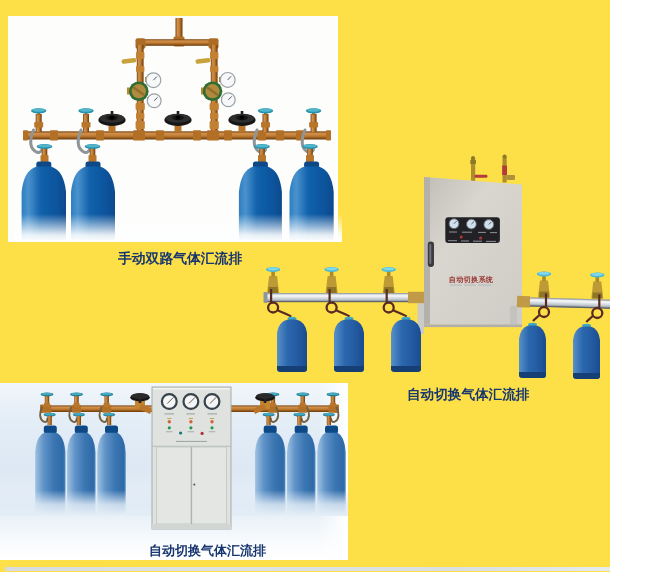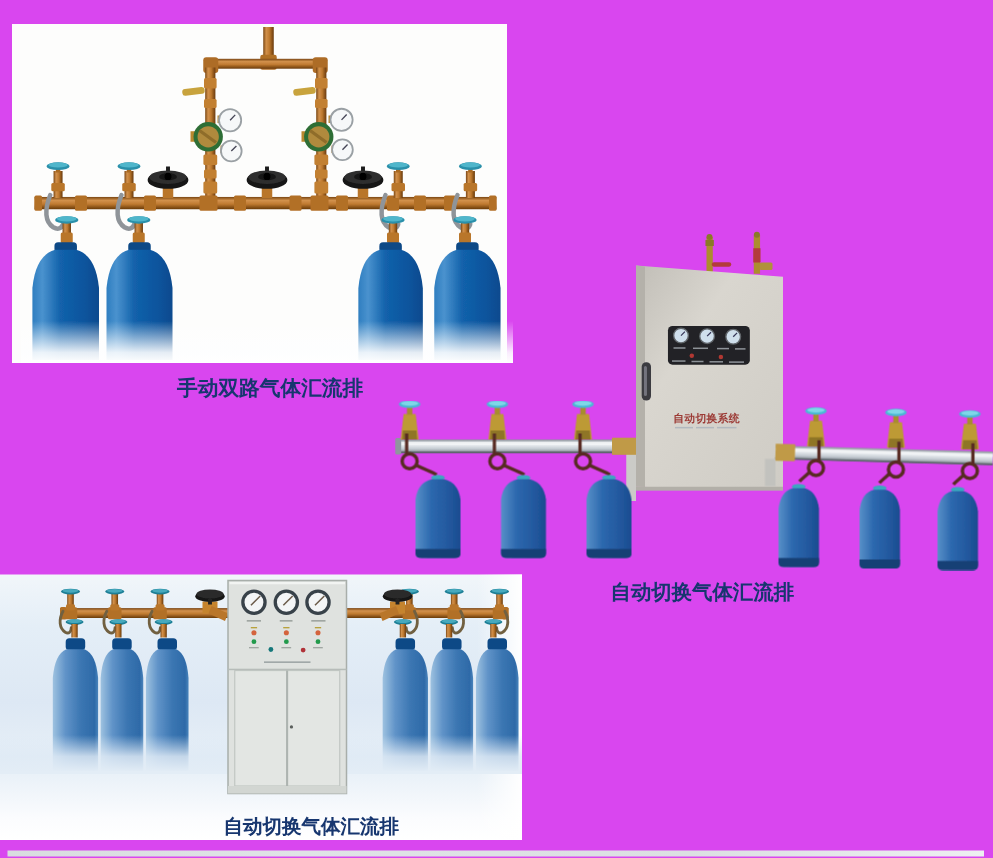--- a/index.html
+++ b/index.html
@@ -1,16 +1,16 @@
 <!DOCTYPE html>
 <html><head>
 <meta charset="utf-8">
 <style>
 html,body{margin:0;padding:0;background:#ffffff;}
-#stage{position:relative;width:662px;height:572px;overflow:hidden;background:#d946ef;font-family:"Liberation Sans",sans-serif;}
+#stage{position:relative;width:610px;height:572px;overflow:hidden;background:#fde047;font-family:"Liberation Sans",sans-serif;}
 .cap{position:absolute;font-weight:bold;color:#17366f;white-space:nowrap;}
 </style>
 </head>
 <body>
 <div id="stage">
 <svg width="662" height="572" viewBox="0 0 662 572" style="position:absolute;left:0;top:0;">
 <defs>
   <filter id="soft" x="-5%" y="-5%" width="110%" height="110%">
           <feGaussianBlur stdDeviation="0.4"></feGaussianBlur>
         </filter>

